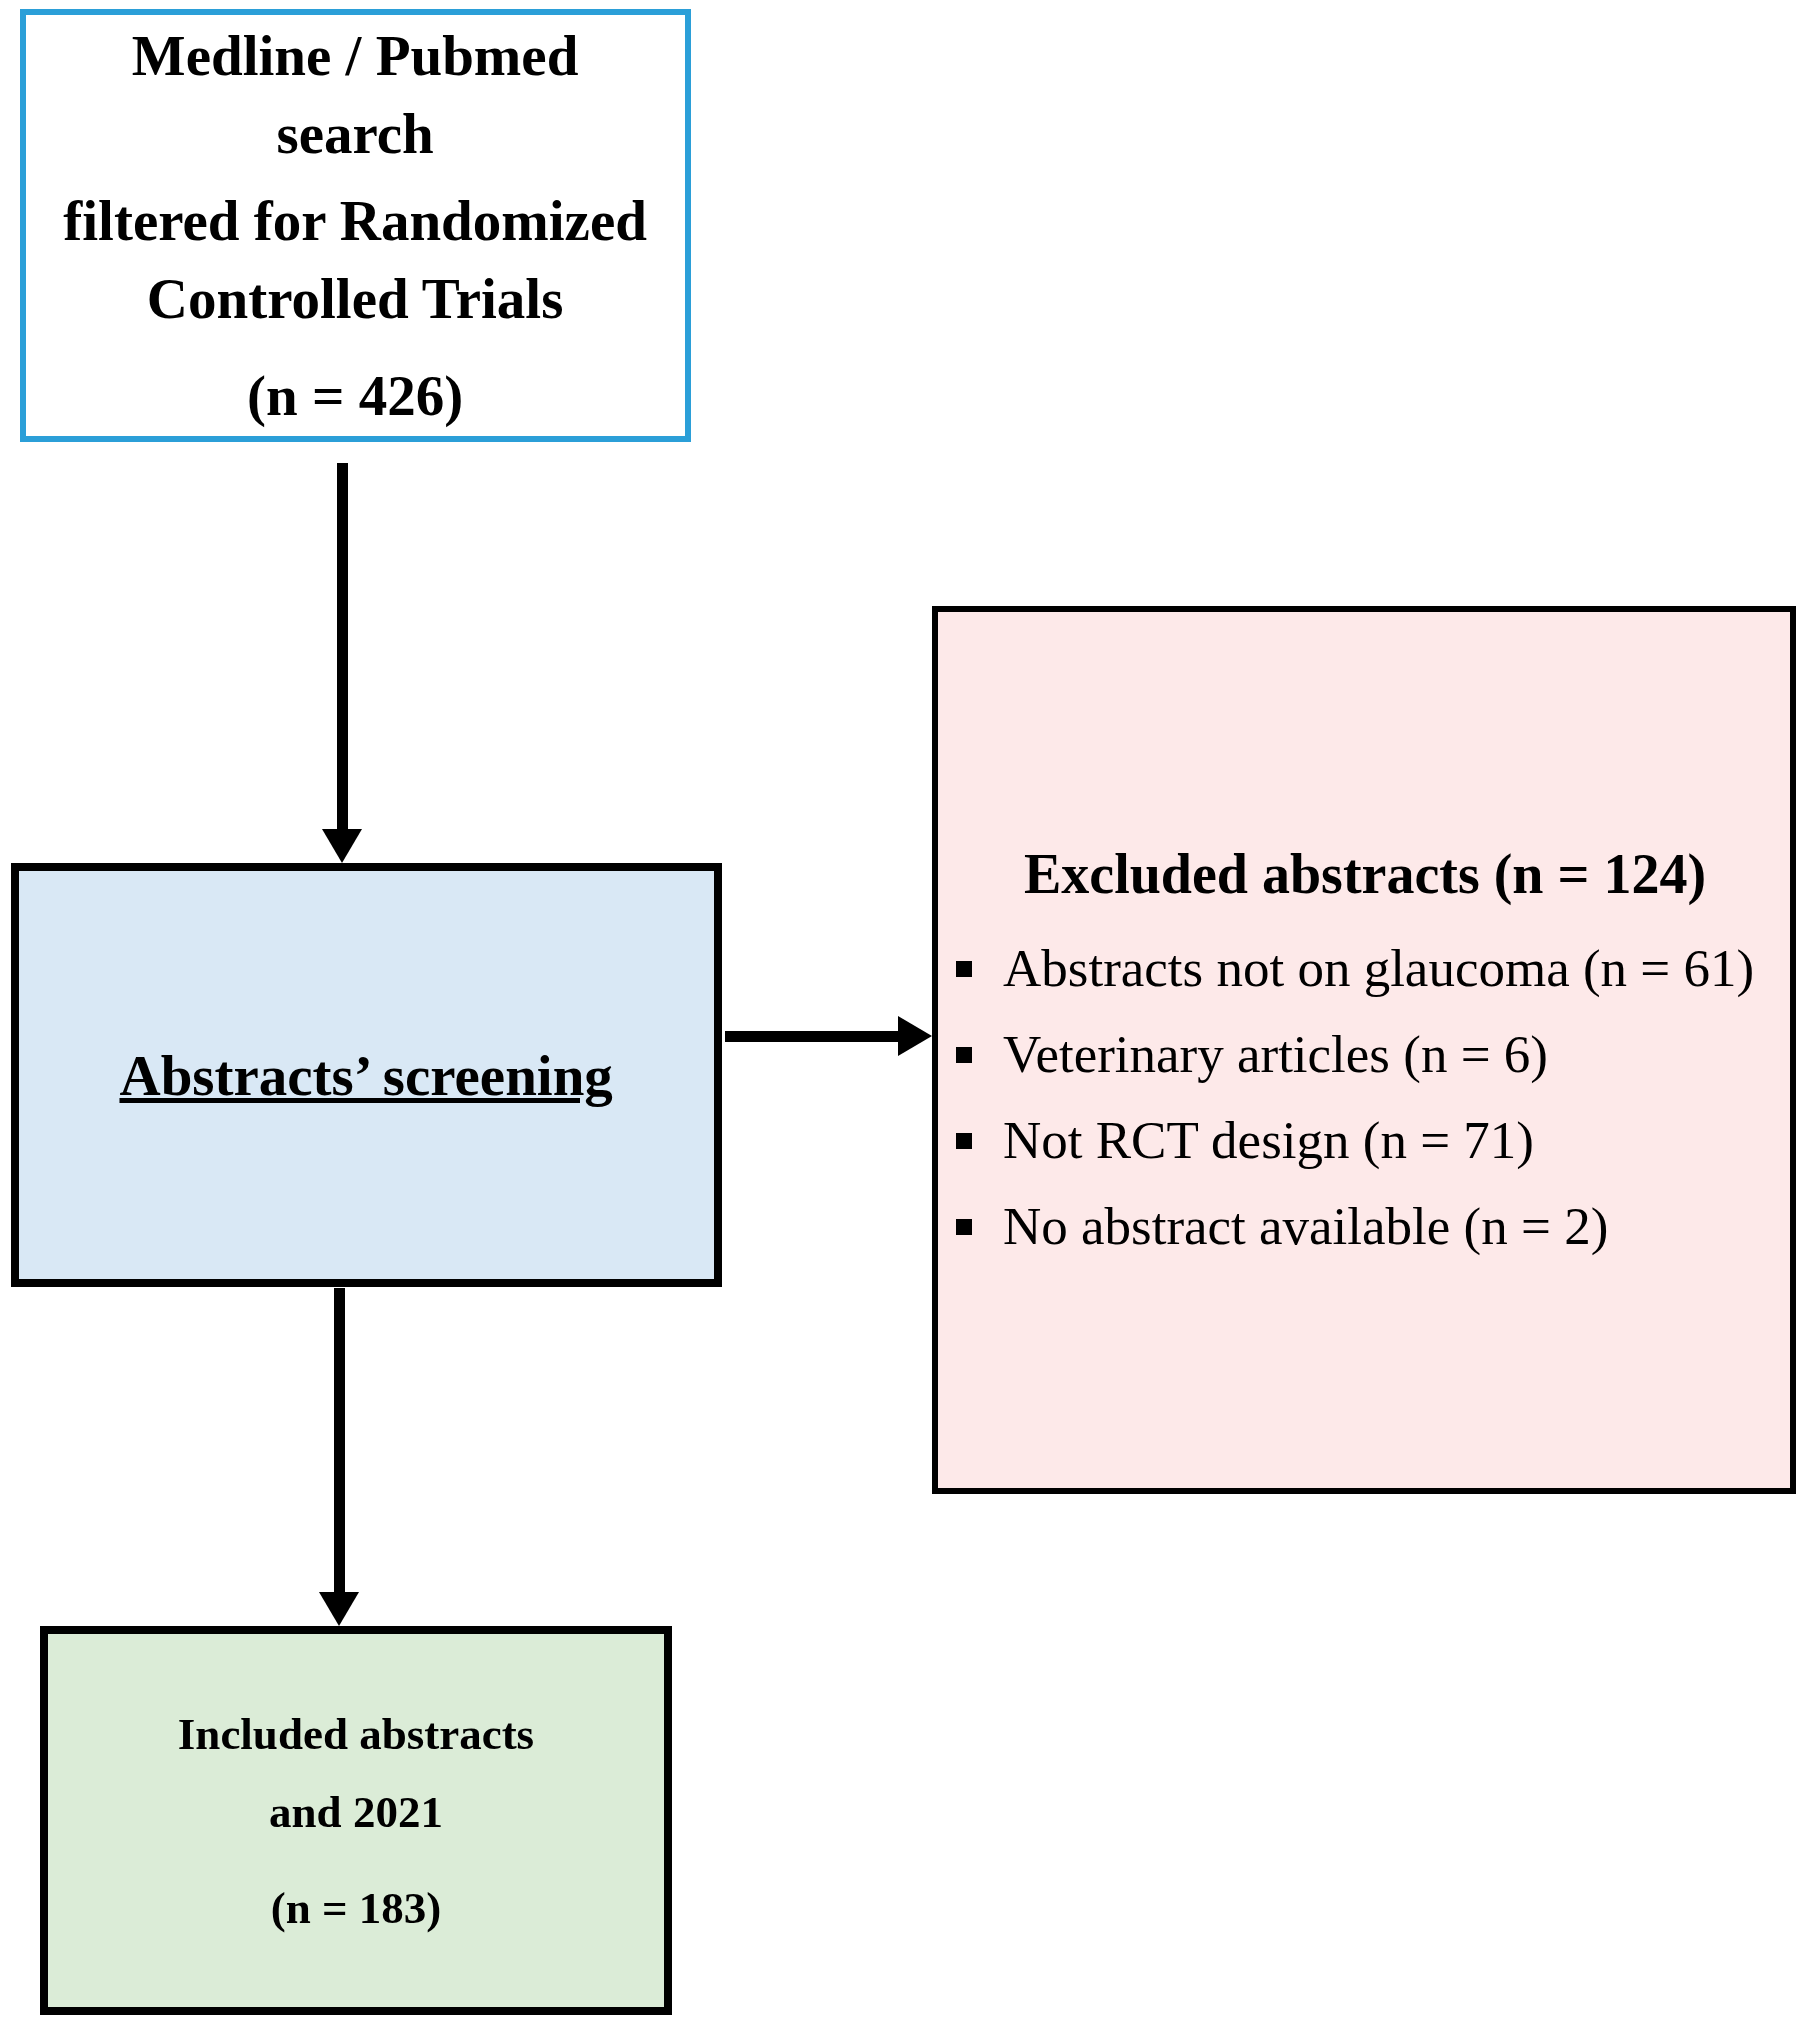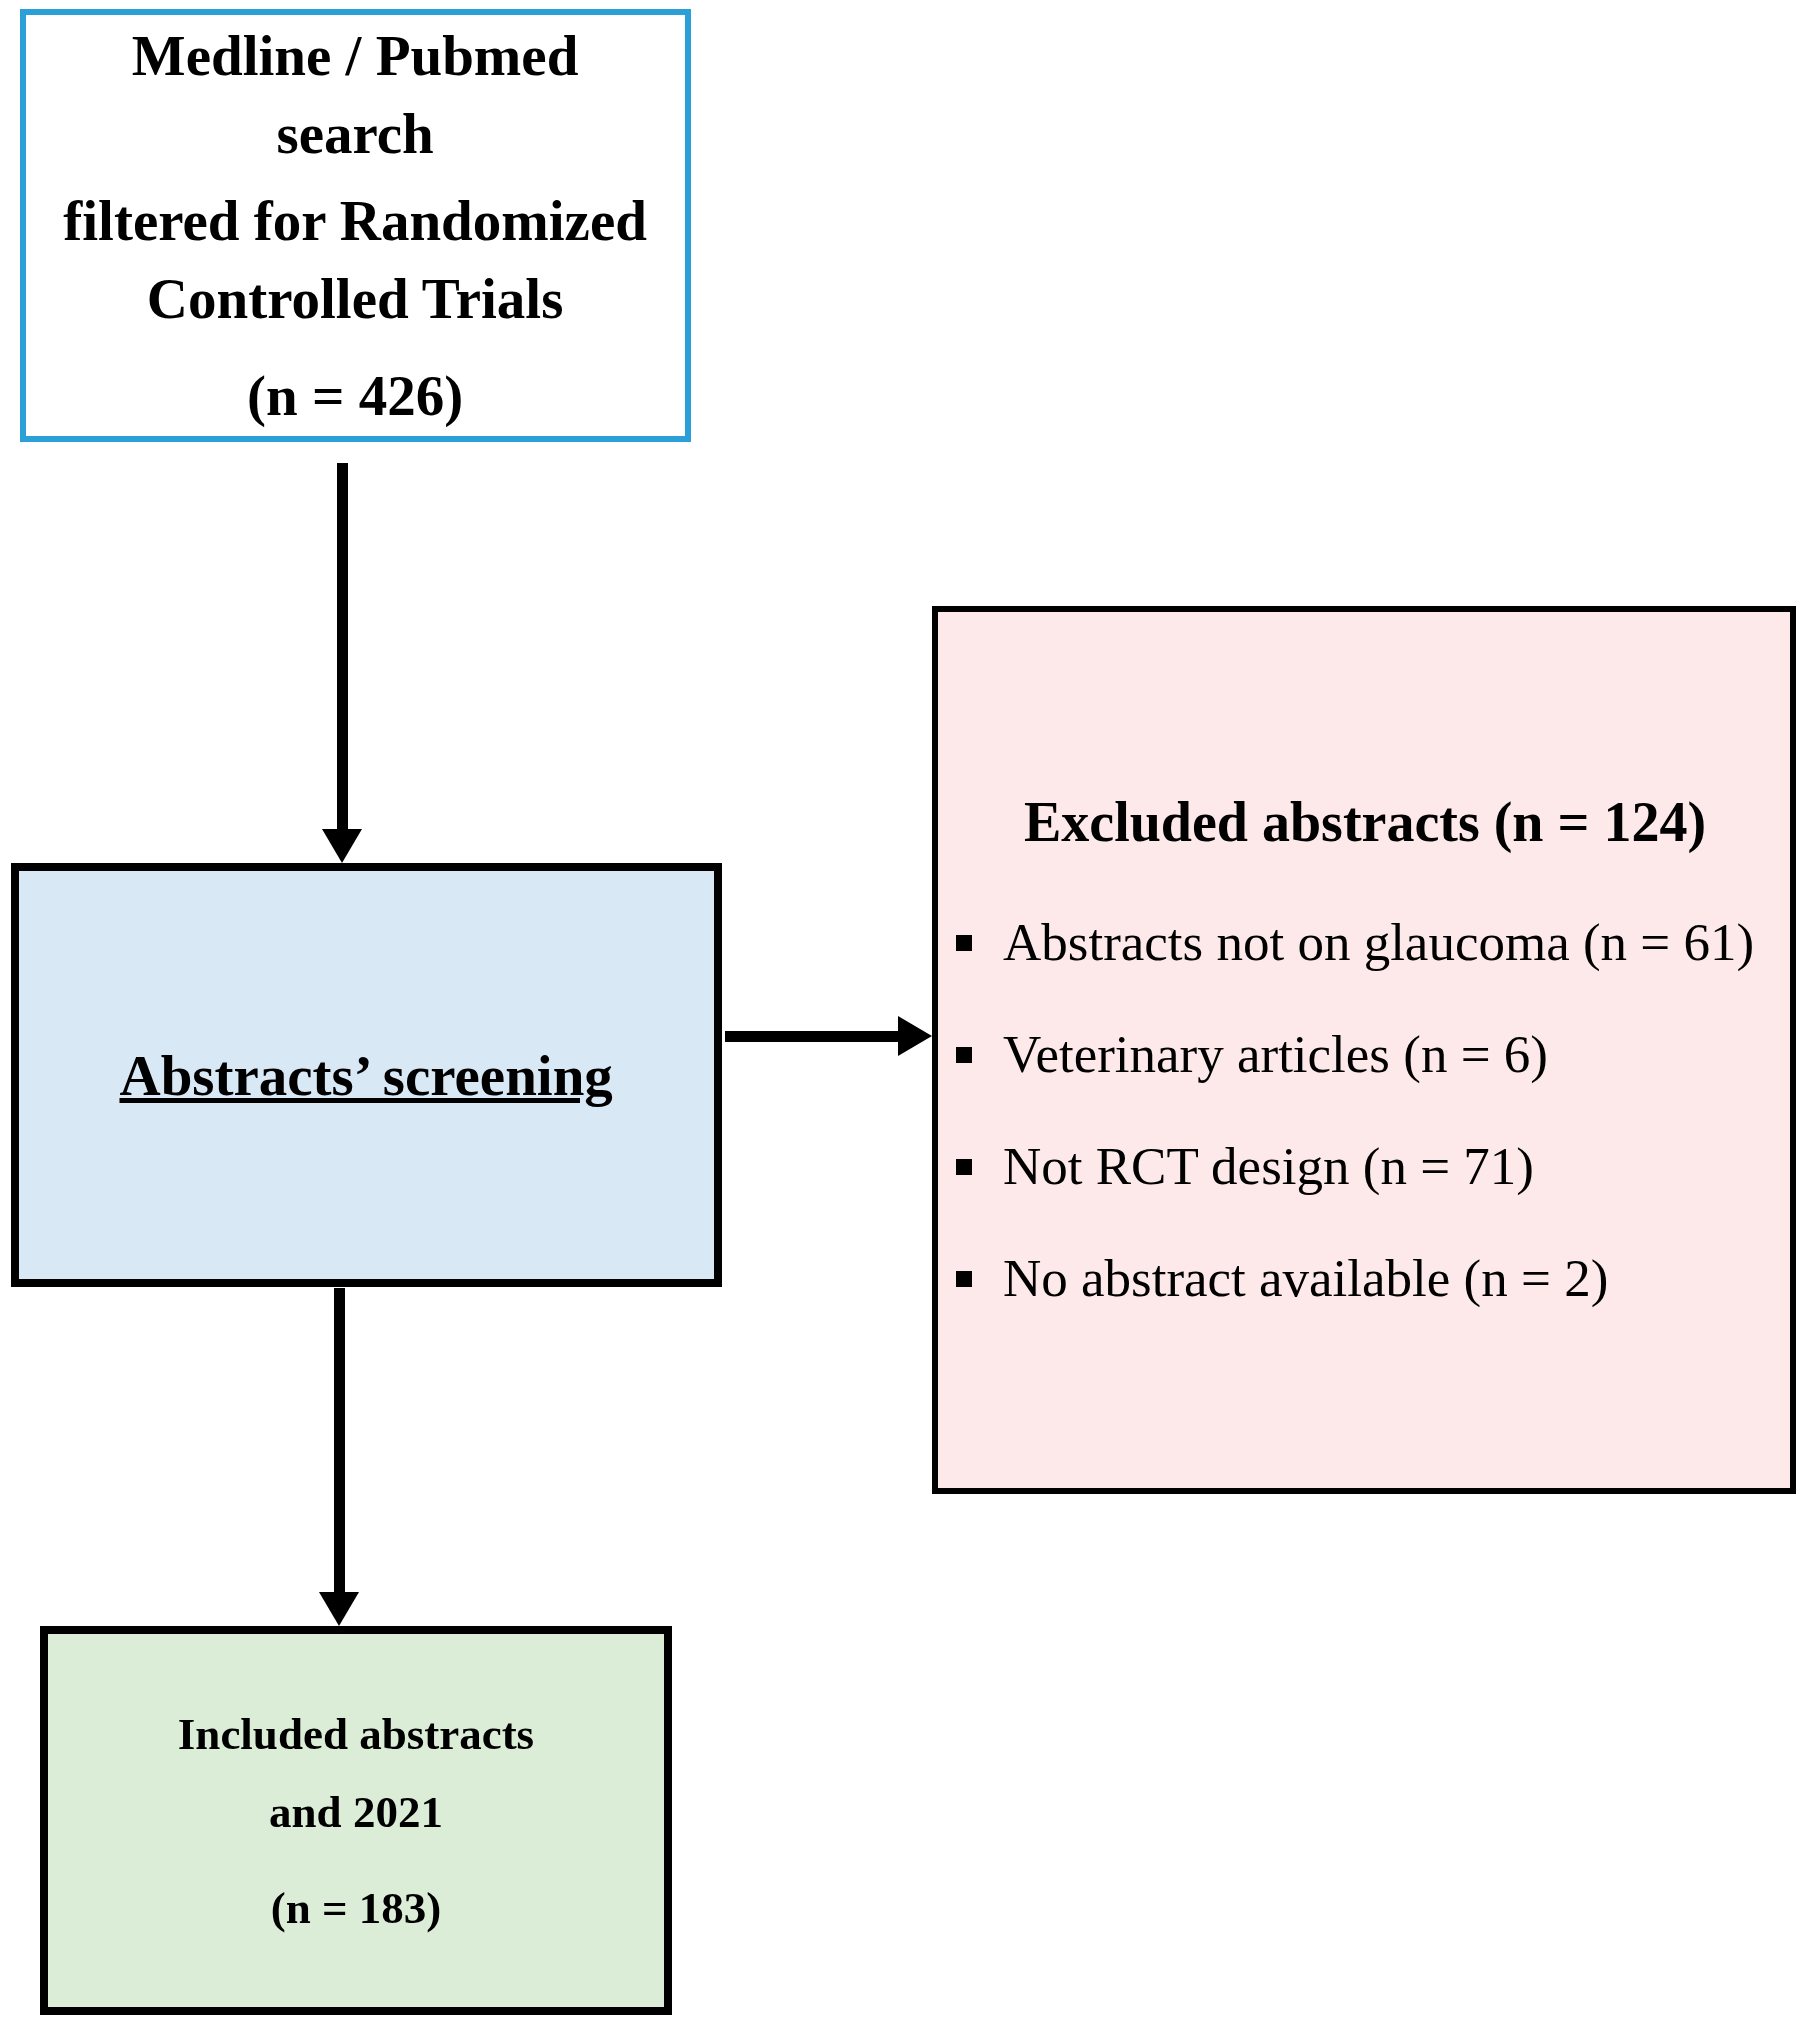--- a/index.html
+++ b/index.html
@@ -43,21 +43,20 @@
     border:8px solid var(--c-border);
     font-weight:bold;font-size:57px;line-height:71px;text-decoration:underline;
   }
   
   #excluded-box{
     left:932px;top:606px;width:864px;height:888px;
     background:var(--c-excluded-fill);
     border:6.2px solid var(--c-border);
     align-items:stretch;text-align:left;
     padding:0 16px 0 18px;
-    gap:26px;
   }
   #excluded-box .title{
     text-align:center;
     font-weight:bold;font-size:56px;line-height:86px;
     margin:0 0 7.1px 0;
   }
   .bullet-row{
     display:flex;align-items:center;
     font-size:53px;line-height:86px;
     margin:0;

